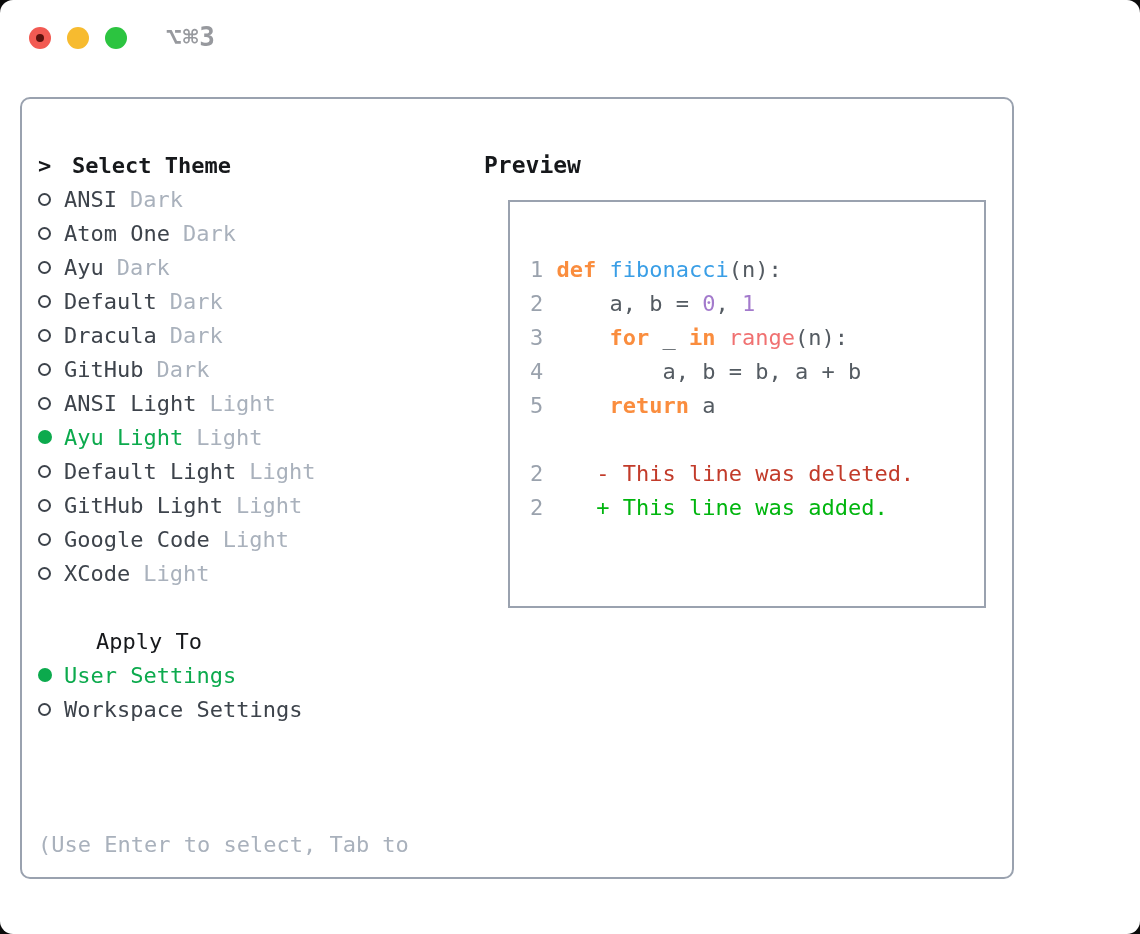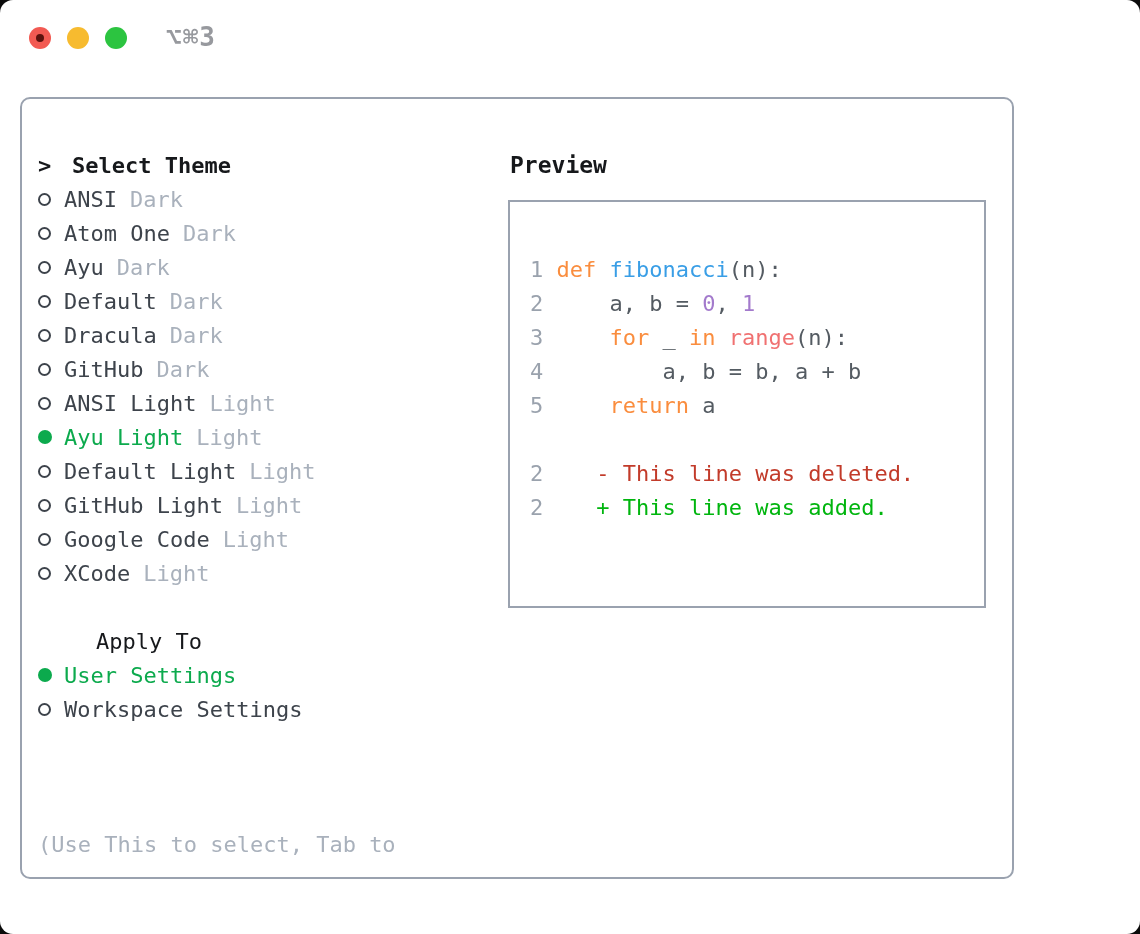--- a/index.html
+++ b/index.html
@@ -32,30 +32,30 @@
   .bullet{width:13px;height:13px;box-sizing:border-box;border:2px solid var(--name);border-radius:50%;}
   .bullet.sel{width:14px;height:14px;border:none;background:var(--green);}
   .name{color:var(--name);}
   .name.sel{color:var(--green);}
   .tag{color:var(--tag);margin-left:13px;}
   #theme-list{position:absolute;left:0;top:148px;}
   #apply-section{position:absolute;left:0;top:624px;}
   .apply-head{padding-left:96px;color:var(--heading);}
   #hint{position:absolute;left:38px;top:760px;font-size:22px;line-height:34px;color:var(--hint);white-space:pre;}
   
-  #preview-title{position:absolute;left:510px;top:148px;height:34px;line-height:34px;font-size:23px;font-weight:bold;color:var(--heading);text-align:center;}
+  #preview-title{position:absolute;left:484px;top:148px;height:34px;line-height:34px;font-size:23px;font-weight:bold;color:var(--heading);text-align:center;}
   #preview-box{
     position:absolute;left:508px;top:200px;width:478px;height:408px;
     border:2px solid var(--border);box-sizing:border-box;background:#fff;
   }
   #preview-code{position:absolute;left:20px;top:51px;font-size:22px;}
   .cl{height:34px;line-height:34px;white-space:pre;}
   .s-g{color:var(--gutter);}
   .s-d{color:var(--fg);}
-  .s-k{color:var(--kw);}
+  .s-k{color:var(--kw);font-weight:bold;}
   .s-f{color:var(--fn);}
   .s-n{color:var(--num);}
   .s-b{color:var(--builtin);}
   .s-c{color:var(--ctx);}
   .s-r{color:var(--removed);}
   .s-a{color:var(--added);}
 </style>
 </head>
 <body>
 
@@ -90,21 +90,21 @@
     </div>
 
   <div id="apply-section">
     <div class="row apply-head">Apply To</div>
 
   <div class="row"><span class="slot"><span class="bullet sel"></span></span><span class="name sel">User Settings</span></div>
       <div class="row"><span class="slot"><span class="bullet"></span></span><span class="name">Workspace Settings</span></div>
     </div>
 
   <div id="hint">
-    <div>(Use This to select, Tab to</div>
+    <div>(Use Enter to select, Tab to</div>
     <div>change focus)</div>
   </div>
 
   <div id="preview-title">Preview</div>
   <div id="preview-box">
     <div id="preview-code">
 
     <div class="cl"><span class="s-g">1 </span><span class="s-k">def </span><span class="s-f">fibonacci</span><span class="s-d">(n):</span></div>
         <div class="cl"><span class="s-g">2 </span><span class="s-d">    a, b = </span><span class="s-n">0</span><span class="s-d">, </span><span class="s-n">1</span></div>
         <div class="cl"><span class="s-g">3 </span><span class="s-d">    </span><span class="s-k">for</span><span class="s-d"> _ </span><span class="s-k">in</span><span class="s-d"> </span><span class="s-b">range</span><span class="s-d">(n):</span></div>

